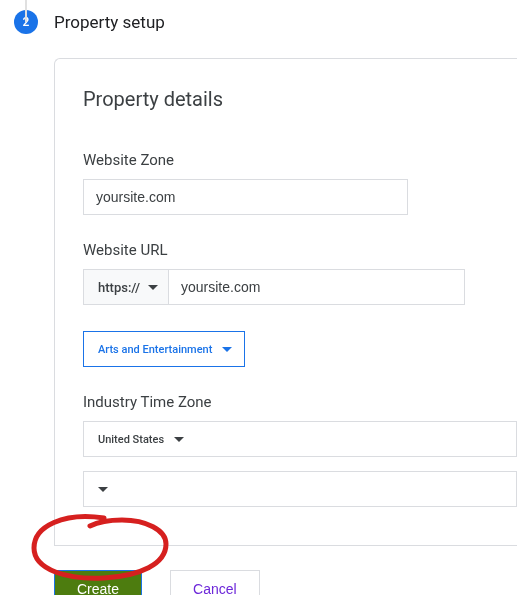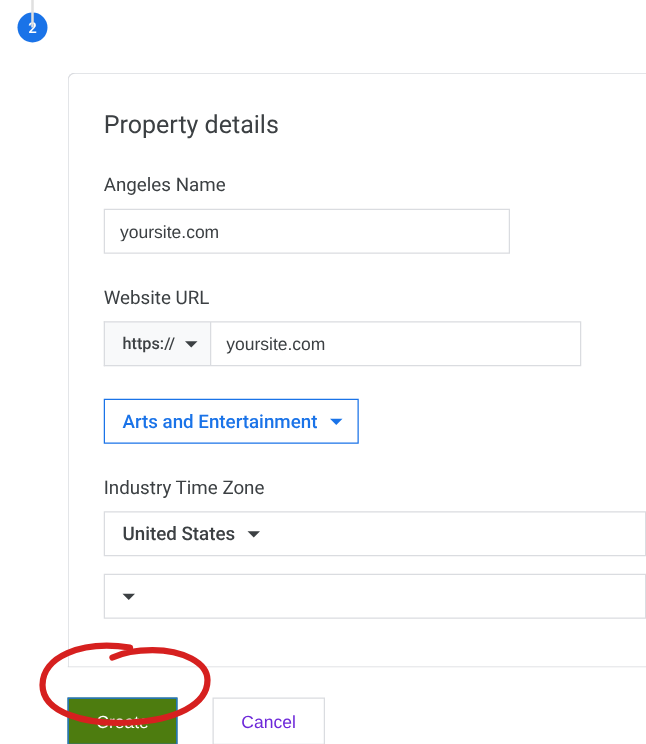--- a/index.html
+++ b/index.html
@@ -50,21 +50,21 @@
     .card {
       margin-left: 40px;
       border: 1px solid #dadce0;
       border-right: none;
       border-top-left-radius: 6px;
       padding: 28px 0 30px 28px;
     }
     .card-title {
       font-size: 20px;
       color: #3c4043;
-      margin-bottom: 28px;
+      margin-bottom: 40px;
     }
     .field-group { margin-bottom: 26px; }
     .field-label {
       font-size: 15px;
       color: #3c4043;
       margin-bottom: 10px;
     }
     .text-input {
       width: 325px;
       height: 36px;
@@ -101,21 +101,21 @@
       outline: none;
     }
     .pill-select {
       height: 36px;
       border: 1px solid #dadce0;
       background: #fff;
       padding: 0 12px 0 14px;
       display: inline-flex;
       align-items: center;
       gap: 10px;
-      font-size: 15px;
+      font-size: 11px;
       font-weight: 500;
       color: #3c4043;
       cursor: pointer;
     }
     .pill-select.active {
       border-color: #1a73e8;
       color: #1a73e8;
     }
     .tz-row { display: flex; gap: 14px; flex-wrap: wrap; flex-direction: column; }
     .caret {
@@ -154,27 +154,28 @@
     }
   </style>
 </head>
 <body>
 
 <div class="wrap">
   <div class="step-line-top"></div>
 
   <div class="step-header">
     <div class="step-badge">2</div>
+    <div class="step-title">Property setup</div>
   </div>
 
   <div class="card">
     <div class="card-title">Property details</div>
 
     <div class="field-group">
-      <div class="field-label">Angeles Name</div>
+      <div class="field-label">Website Zone</div>
       <input class="text-input" type="text" value="yoursite.com" style="">
     </div>
 
     <div class="field-group">
       <div class="field-label">Website URL</div>
       <div class="url-row">
         <div class="scheme-select">
           <span>https://</span>
           <span class="caret"></span>
         </div>

